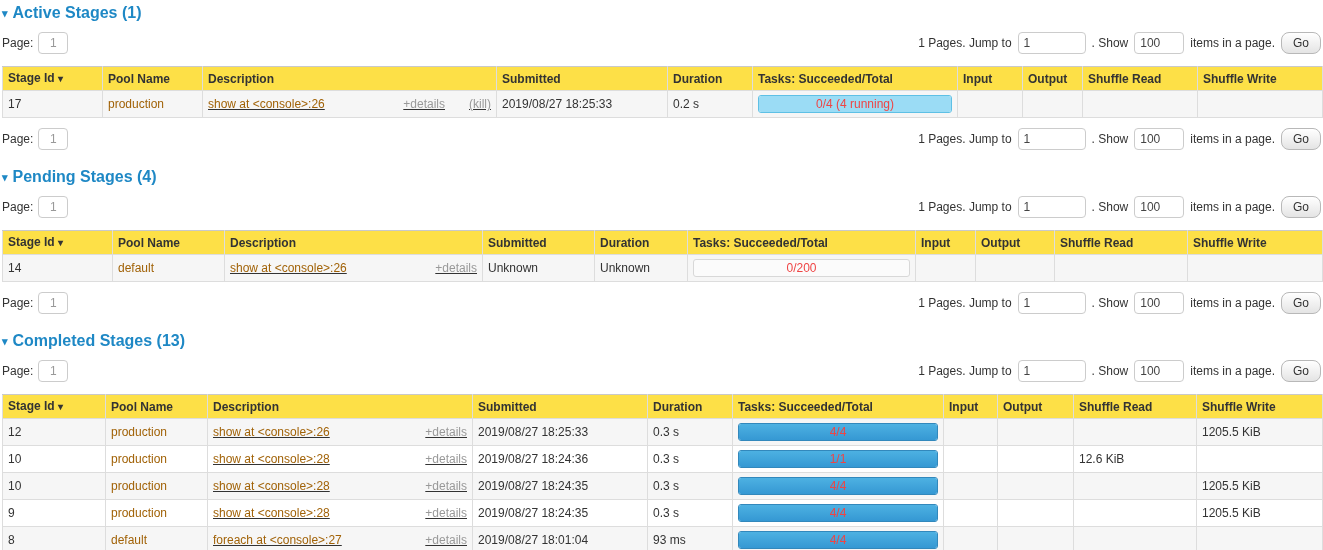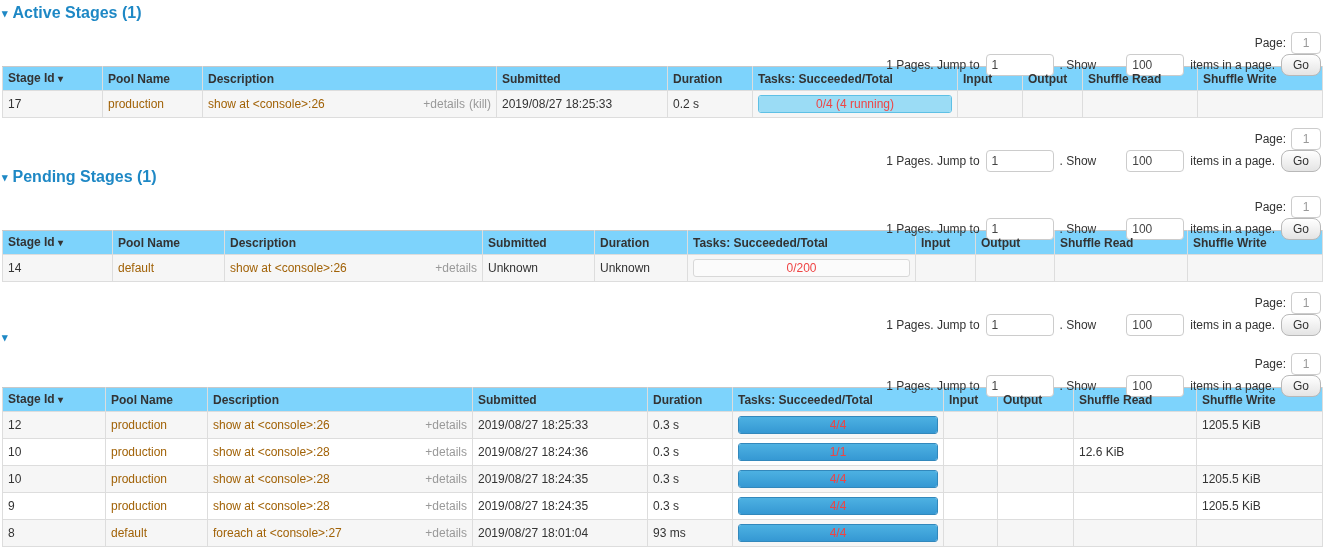--- a/index.html
+++ b/index.html
@@ -10,54 +10,54 @@
   .wrap{padding:0 2px 0 2px;}
 
   h4.section-title{
     font-size:16px;font-weight:bold;color:#1e88c5;
     margin:16px 0 2px 0;cursor:pointer;display:flex;align-items:center;gap:5px;
   }
   h4.section-title.first{margin-top:4px;}
   h4 .arrow{font-size:11px;line-height:1;}
 
   .pager-row{
-    display:flex;justify-content:space-between;align-items:flex-end;
-    margin:10px 0;height:24px;flex-direction:column;
+    display:flex;justify-content:space-between;align-items:flex-start;
+    margin:10px 0;height:24px;
   }
   .pager-left{display:flex;align-items:center;gap:5px;}
   .page-box{
     display:inline-block;min-width:14px;padding:3px 7px;border:1px solid #ccc;
     border-radius:4px;text-align:center;color:#999;background:#fff;
   }
   .pager-right{display:flex;align-items:center;gap:6px;color:#333;}
   input.small{
     box-sizing:border-box;width:68px;height:22px;border:1px solid #ccc;border-radius:4px;
     padding:2px 5px;font-size:12px;color:#444;font-family:"Liberation Sans",sans-serif;
   }
-  input.small.narrow{width:58px;margin-left:24px;}
+  input.small.narrow{width:50px;}
   button.go{
     background:linear-gradient(#ffffff,#e4e4e4);border:1px solid #b8b8b8;border-radius:8px;
     padding:3px 11px;font-size:12px;color:#333;cursor:pointer;
     font-family:"Liberation Sans",sans-serif;
   }
 
   table.stages{
     border-collapse:collapse;table-layout:fixed;width:1320px;margin:2px 0 0 0;
   }
   table.stages th,table.stages td{
     border:1px solid #ddd;padding:4px 5px;text-align:left;font-size:12px;
     line-height:14px;overflow:hidden;white-space:nowrap;color:#333;
   }
-  table.stages th{font-weight:bold;background:#7dd3fc;border-top:1px solid #c9c9c9;}
+  table.stages th{font-weight:bold;background:#fde047;border-top:1px solid #c9c9c9;}
   table.stages tbody tr:nth-child(odd){background:#f6f6f6;}
   table.stages tbody tr:nth-child(even){background:#fff;}
 
   a.lnk{color:#a16207;text-decoration:none;cursor:pointer;}
   .muted{color:#999;cursor:pointer;}
-  .desc-wrap{display:flex;align-items:flex-start;gap:4px;}
+  .desc-wrap{display:flex;align-items:flex-start;gap:24px;text-decoration:underline;}
   .flex-sp{flex:1;}
 
   td.tasks-cell{padding:2px 4px;}
   .progress{
     position:relative;height:16px;border:1px solid #cfcfcf;border-radius:3px;
     background:#fafafa;overflow:hidden;
   }
   .progress .bar{position:absolute;left:0;top:0;bottom:0;}
   .progress.kind-running{border-color:#5ec0e5;}
   .progress.kind-running .bar{background:#9bdcf5;}
@@ -160,21 +160,21 @@
       <input class="small" value="1" style="">
       <span>. Show</span>
       <input class="small narrow" value="100" style="">
       <span>items in a page.</span>
       <button class="go">Go</button>
     </div>
   </div>
 
   <h4 class="section-title">
     <span class="arrow">▾</span>
-    <span>Pending Stages (1)</span>
+    <span>Pending Stages (4)</span>
   </h4>
 
   <div class="pager-row">
     <div class="pager-left">
       <span>Page:</span>
       <span class="page-box">1</span>
     </div>
     <div class="pager-right">
       <span>1 Pages. Jump to</span>
       <input class="small" value="1" style="">
@@ -249,20 +249,21 @@
       <input class="small" value="1" style="">
       <span>. Show</span>
       <input class="small narrow" value="100" style="">
       <span>items in a page.</span>
       <button class="go">Go</button>
     </div>
   </div>
 
   <h4 class="section-title">
     <span class="arrow">▾</span>
+    <span>Completed Stages (13)</span>
   </h4>
 
   <div class="pager-row">
     <div class="pager-left">
       <span>Page:</span>
       <span class="page-box">1</span>
     </div>
     <div class="pager-right">
       <span>1 Pages. Jump to</span>
       <input class="small" value="1" style="">

